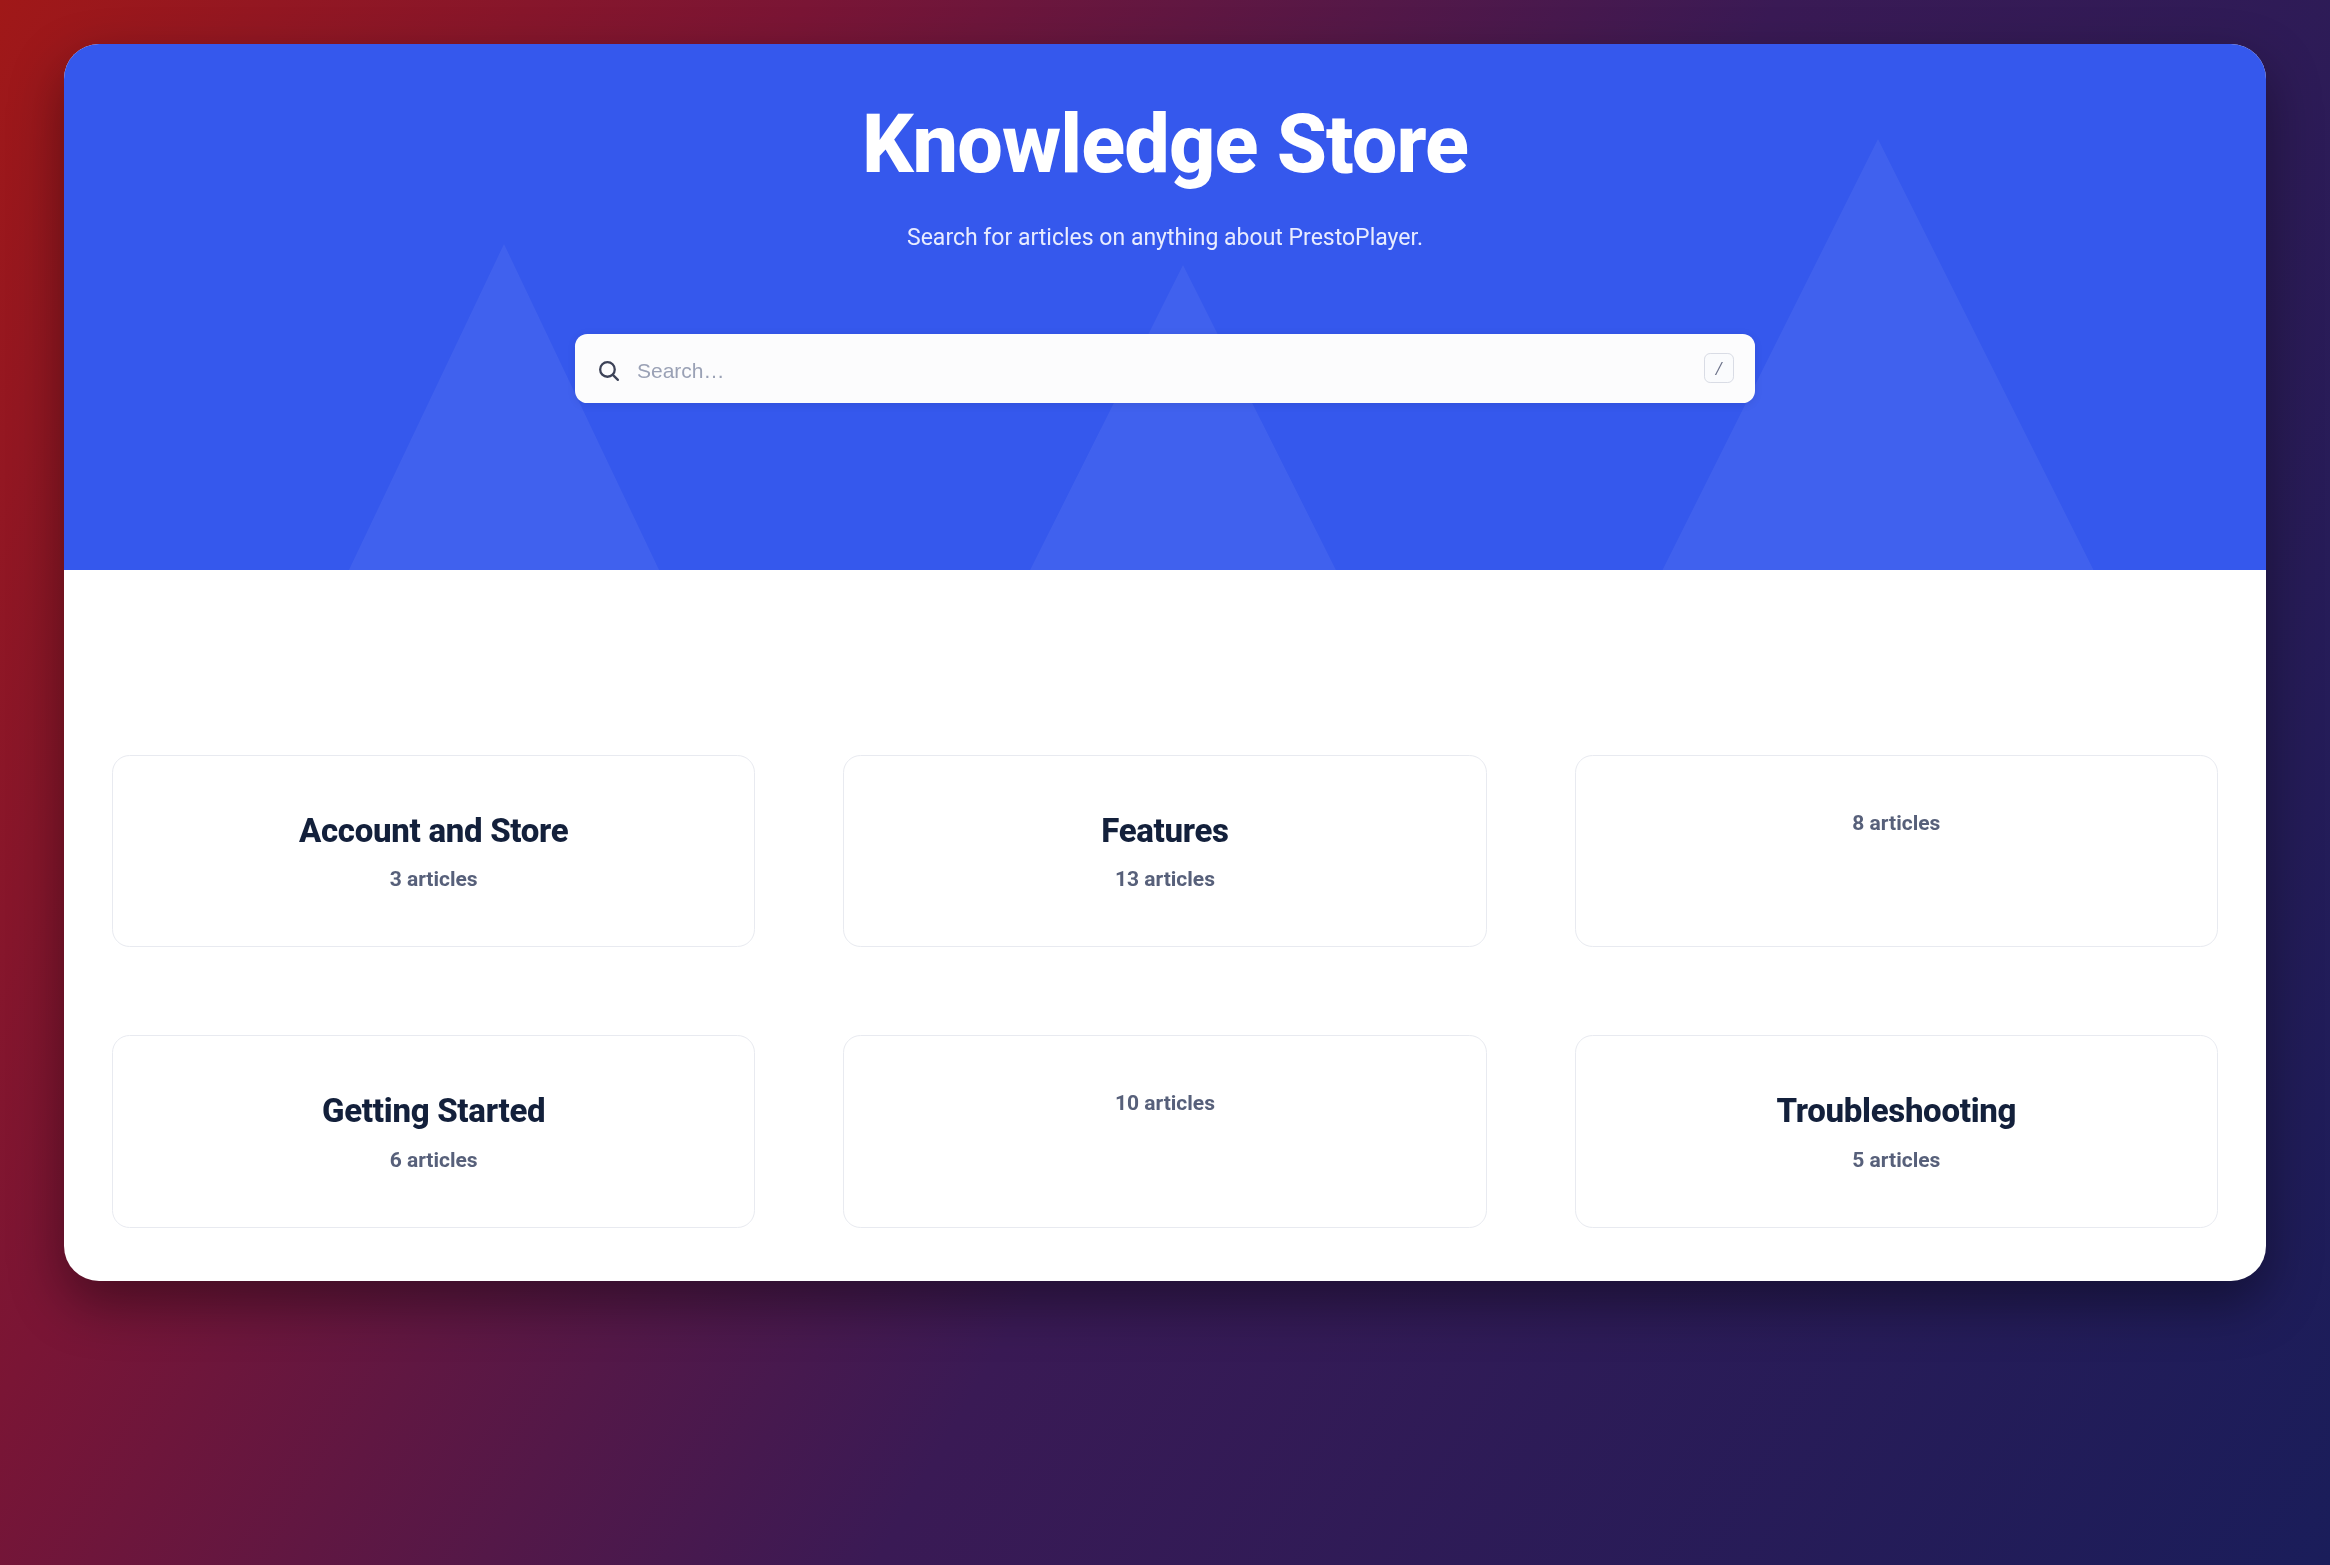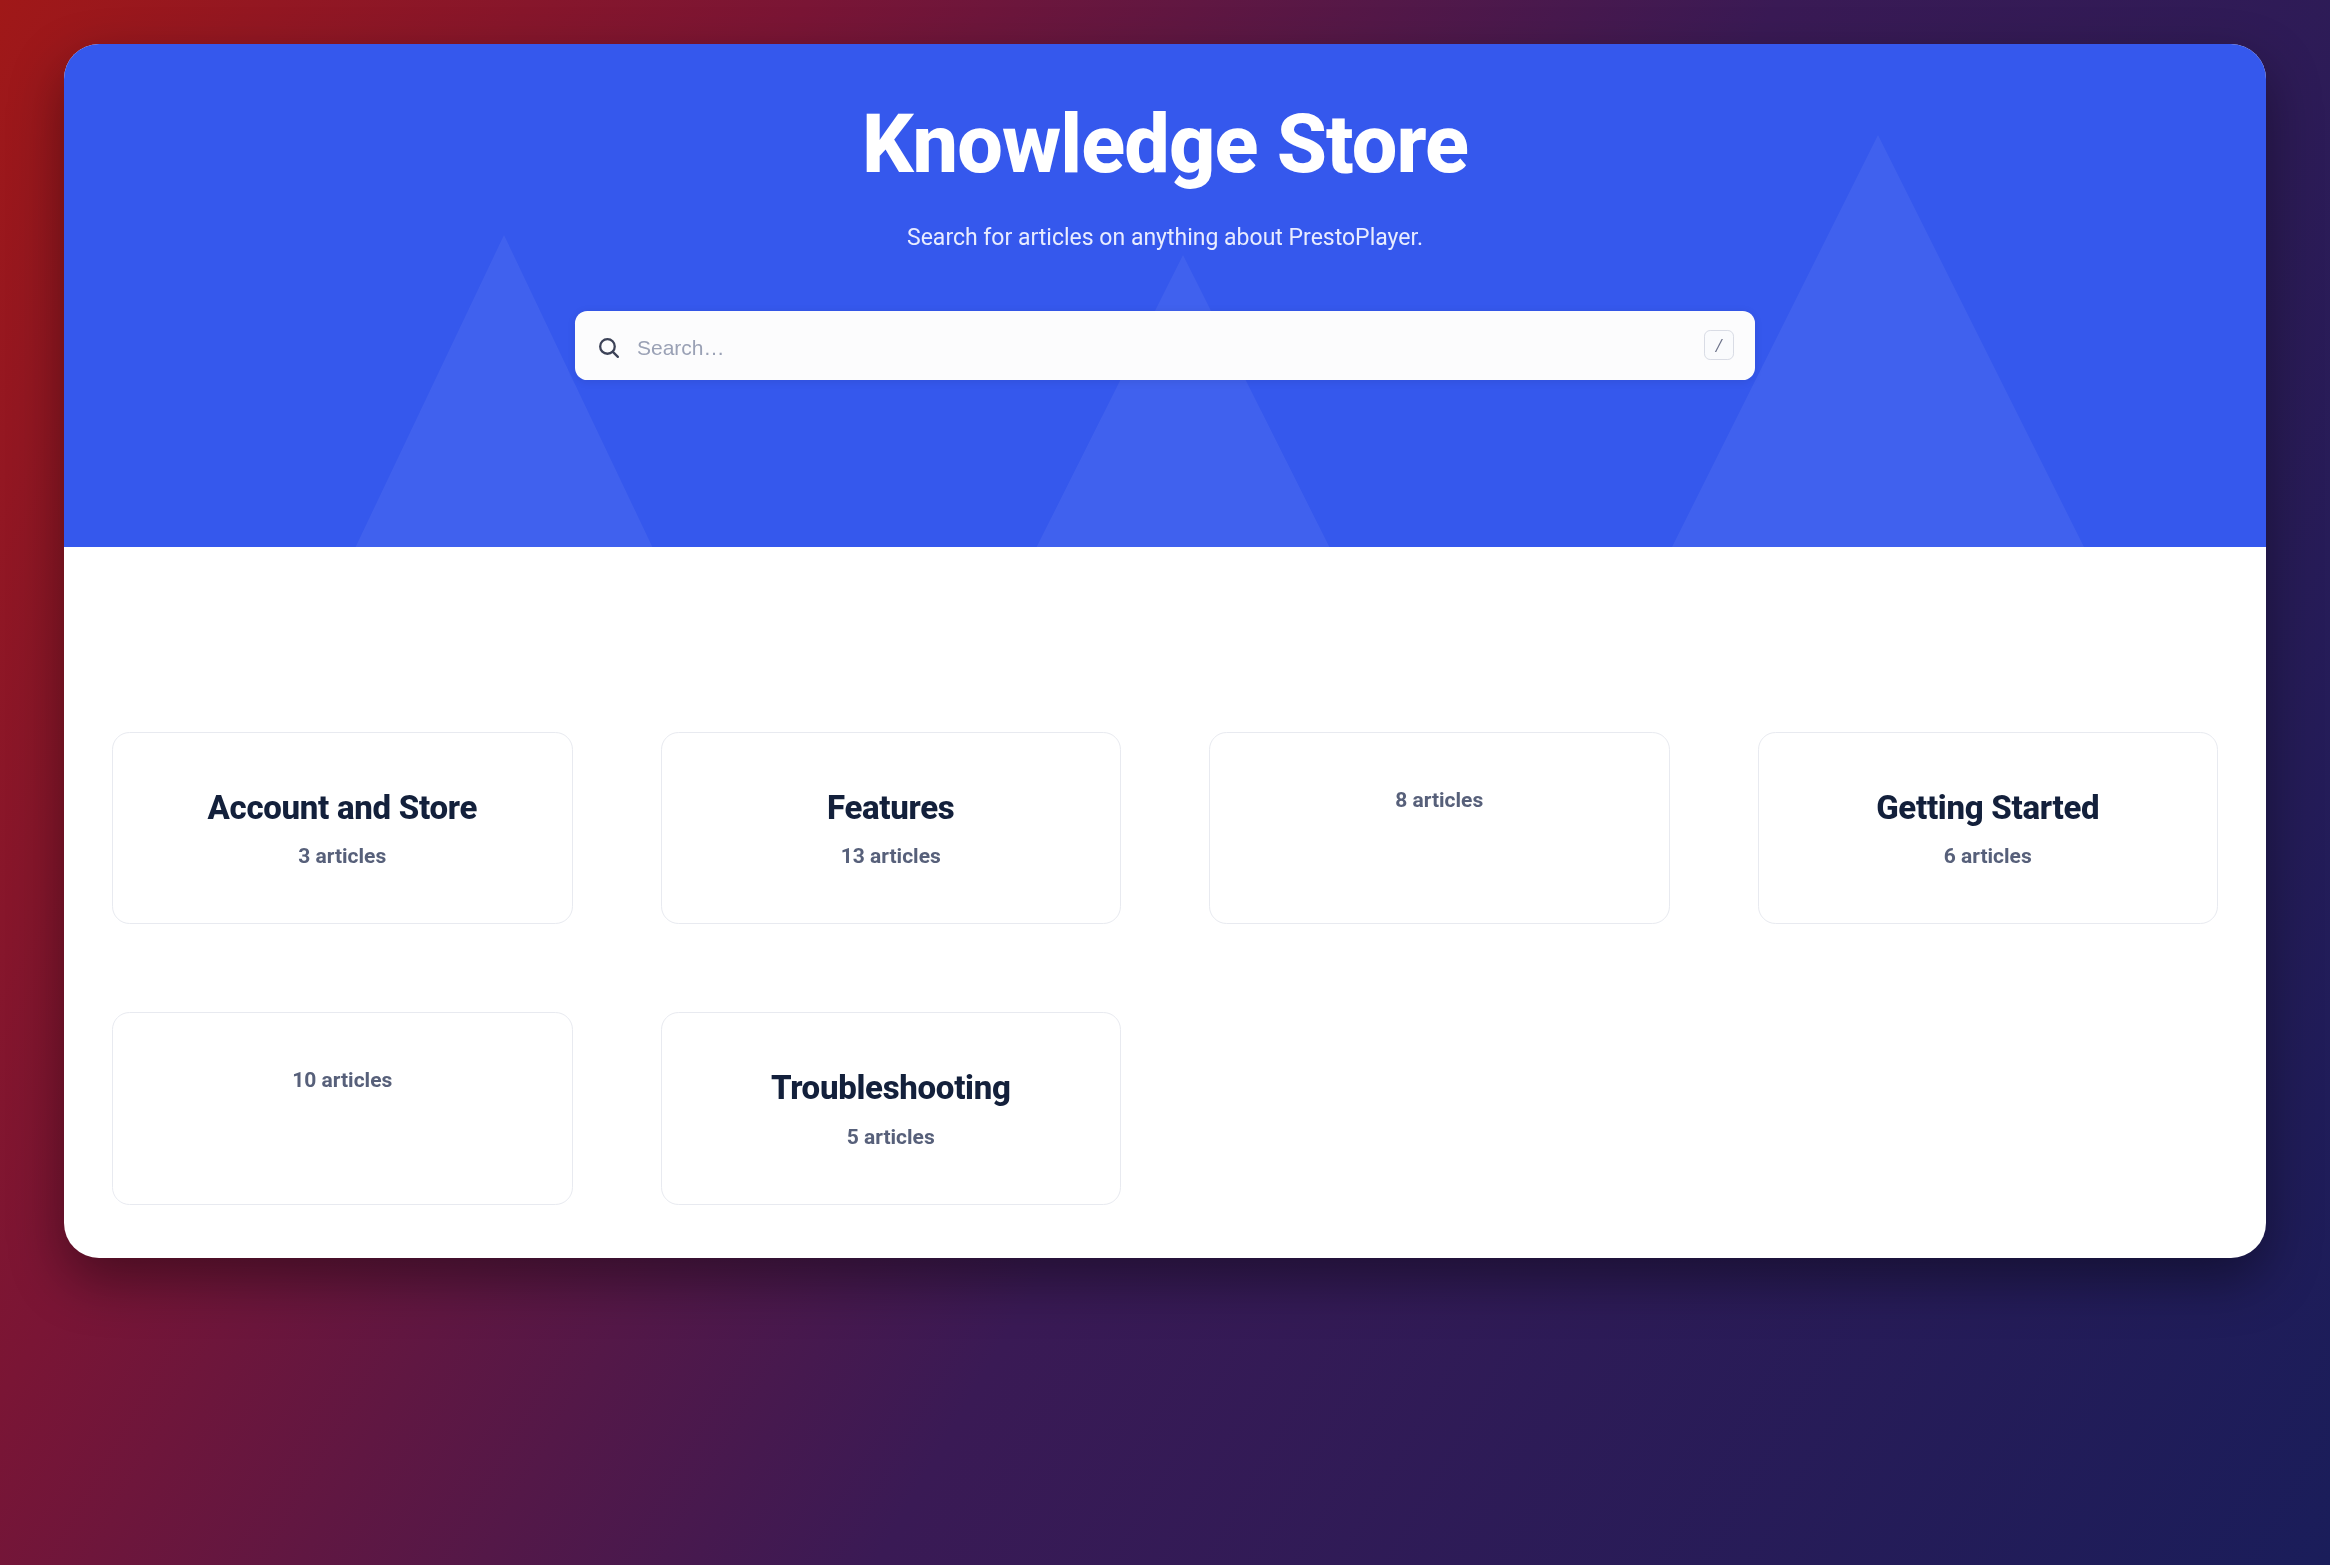--- a/index.html
+++ b/index.html
@@ -76,21 +76,21 @@
       font-weight: 800;
       letter-spacing: -0.9px;
       margin-bottom: 32px;
       position: relative;
     }
 
     .hero-subtitle {
       color: #e8ecff;
       font-size: 23px;
       font-weight: 400;
-      margin-bottom: 60px;
+      margin-bottom: 83px;
       position: relative;
     }
 
     .search-wrap {
       position: relative;
       max-width: 1180px;
       margin: 0 auto;
     }
 
     .search-bar {
@@ -142,21 +142,21 @@
       background: #fafbfd;
       flex-shrink: 0;
     }
 
     .categories {
       padding: 185px 48px 53px 48px;
     }
 
     .grid {
       display: grid;
-      grid-template-columns: repeat(4, 1fr);
+      grid-template-columns: repeat(3, 1fr);
       gap: 88px;
       max-width: 2184px;
       margin: 0 auto;
     }
 
     .card {
       border: 0.9px solid #e8eaf0;
       border-radius: 17.6px;
       padding: 55px 35px;
       text-align: center;

